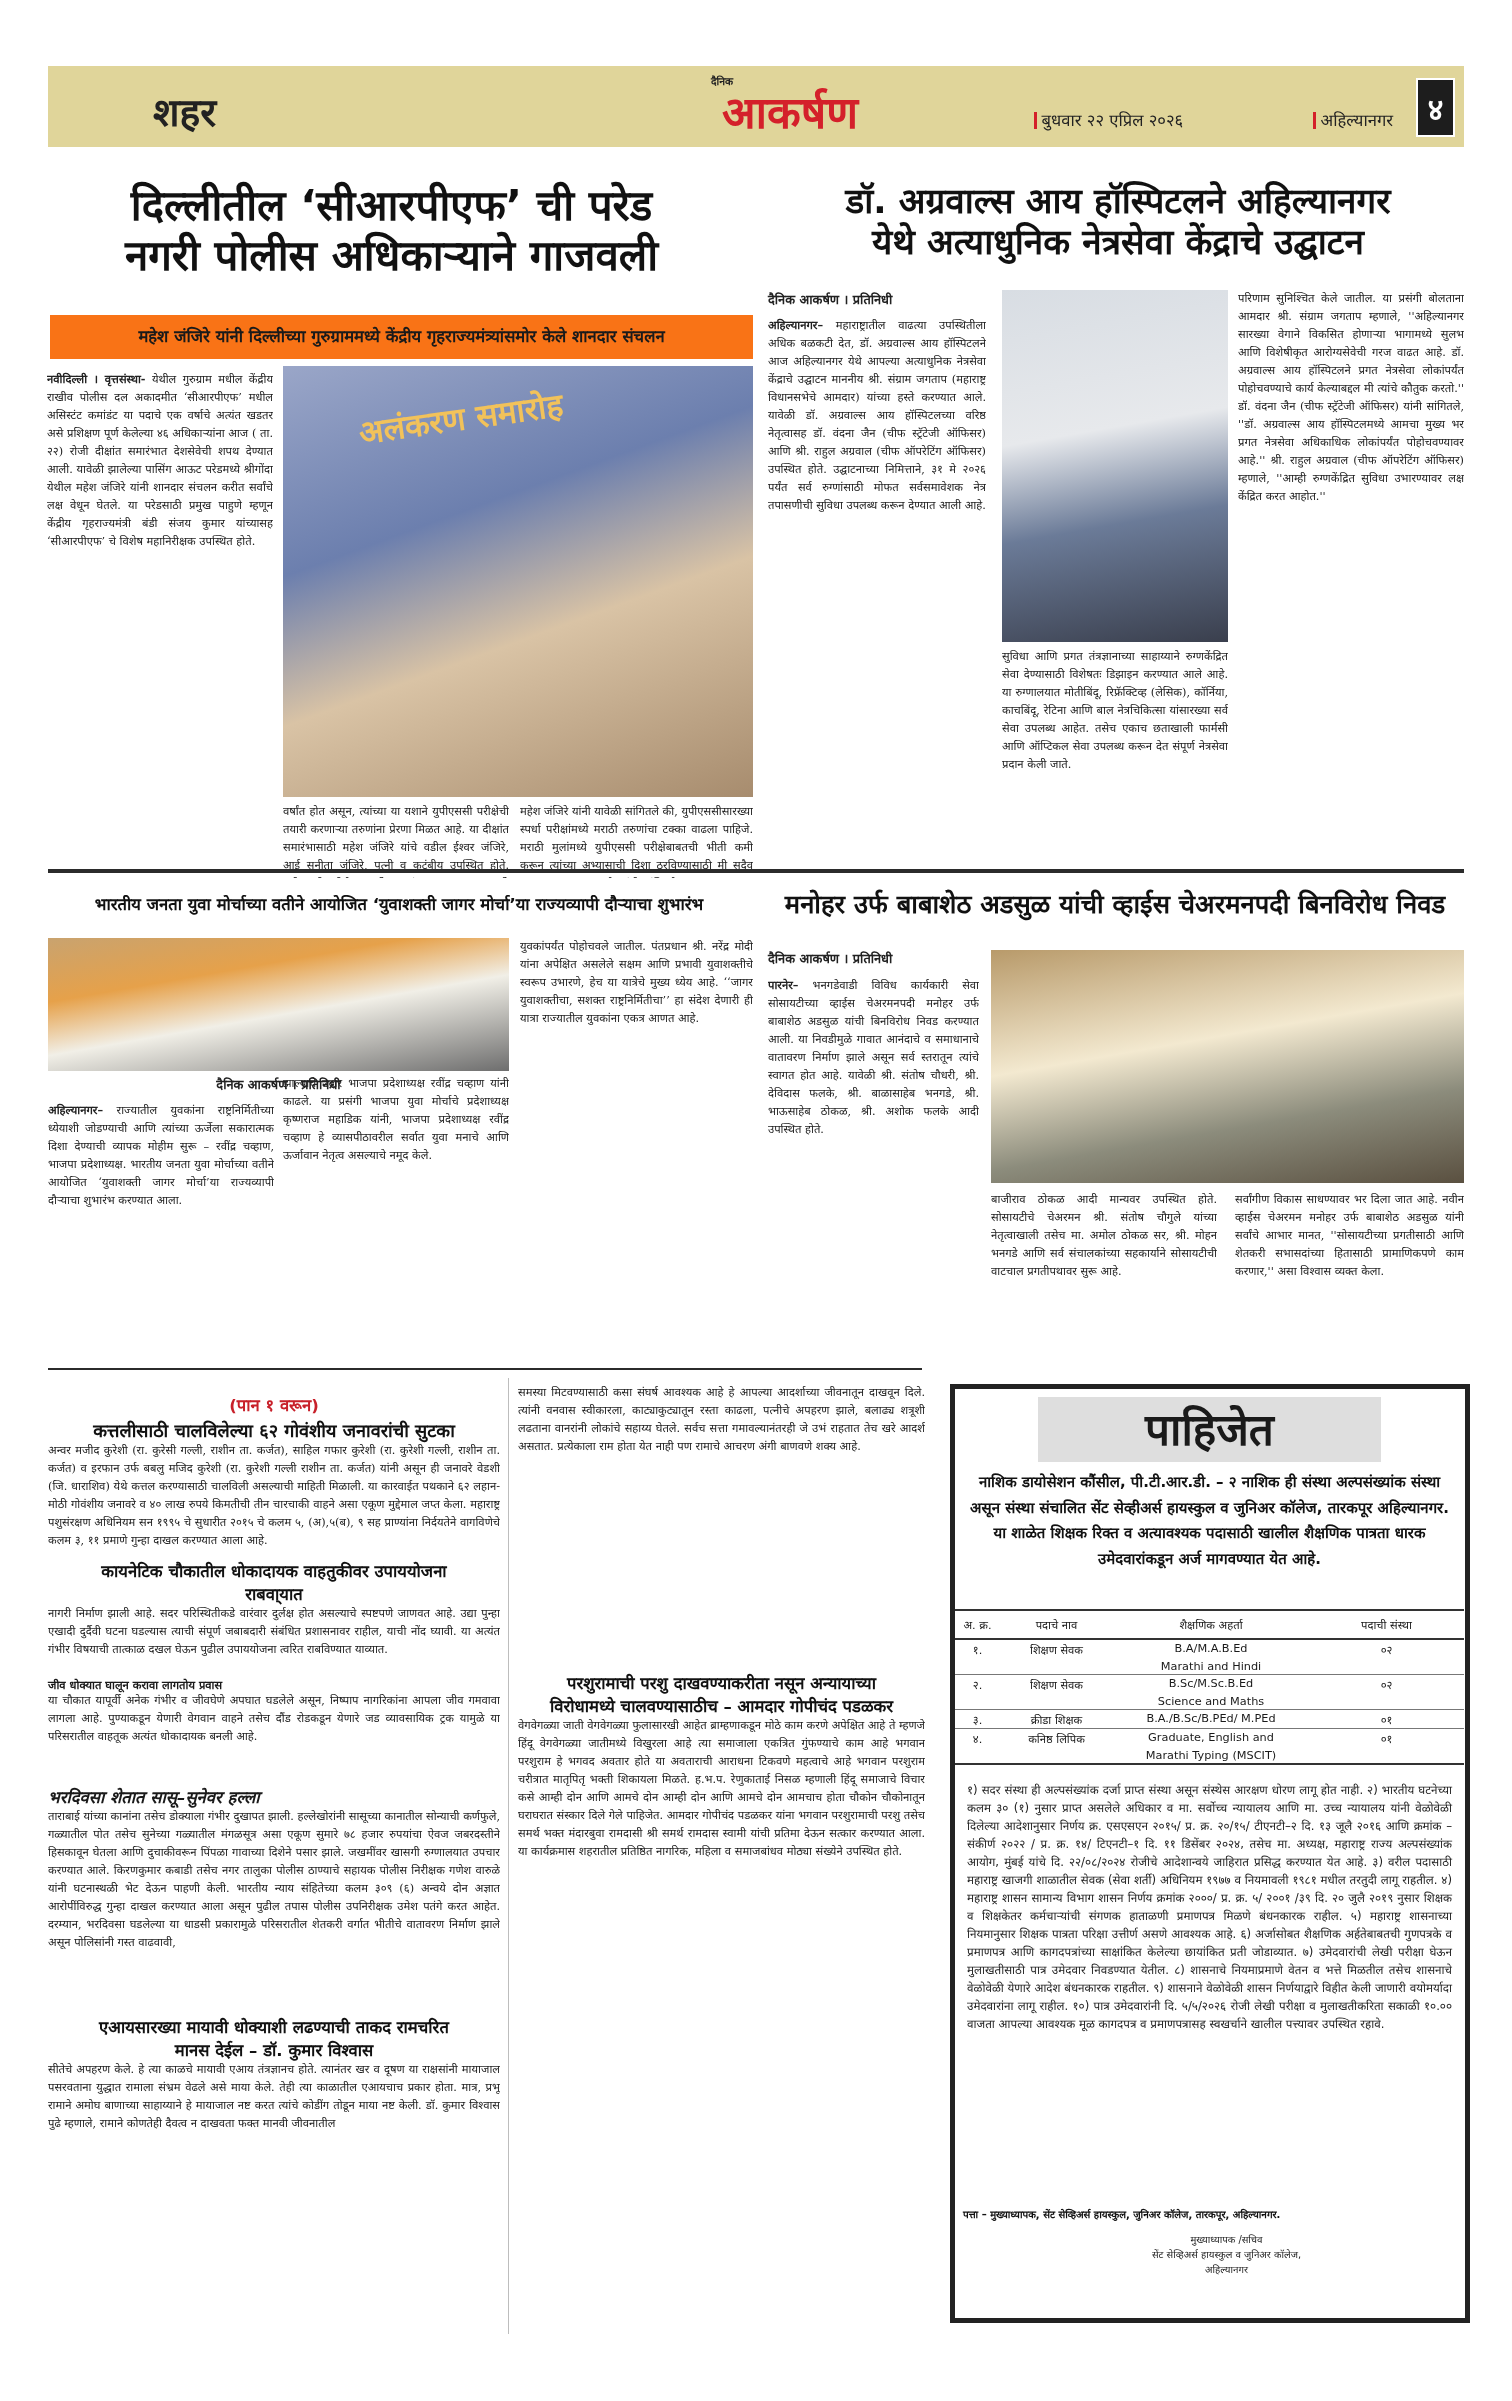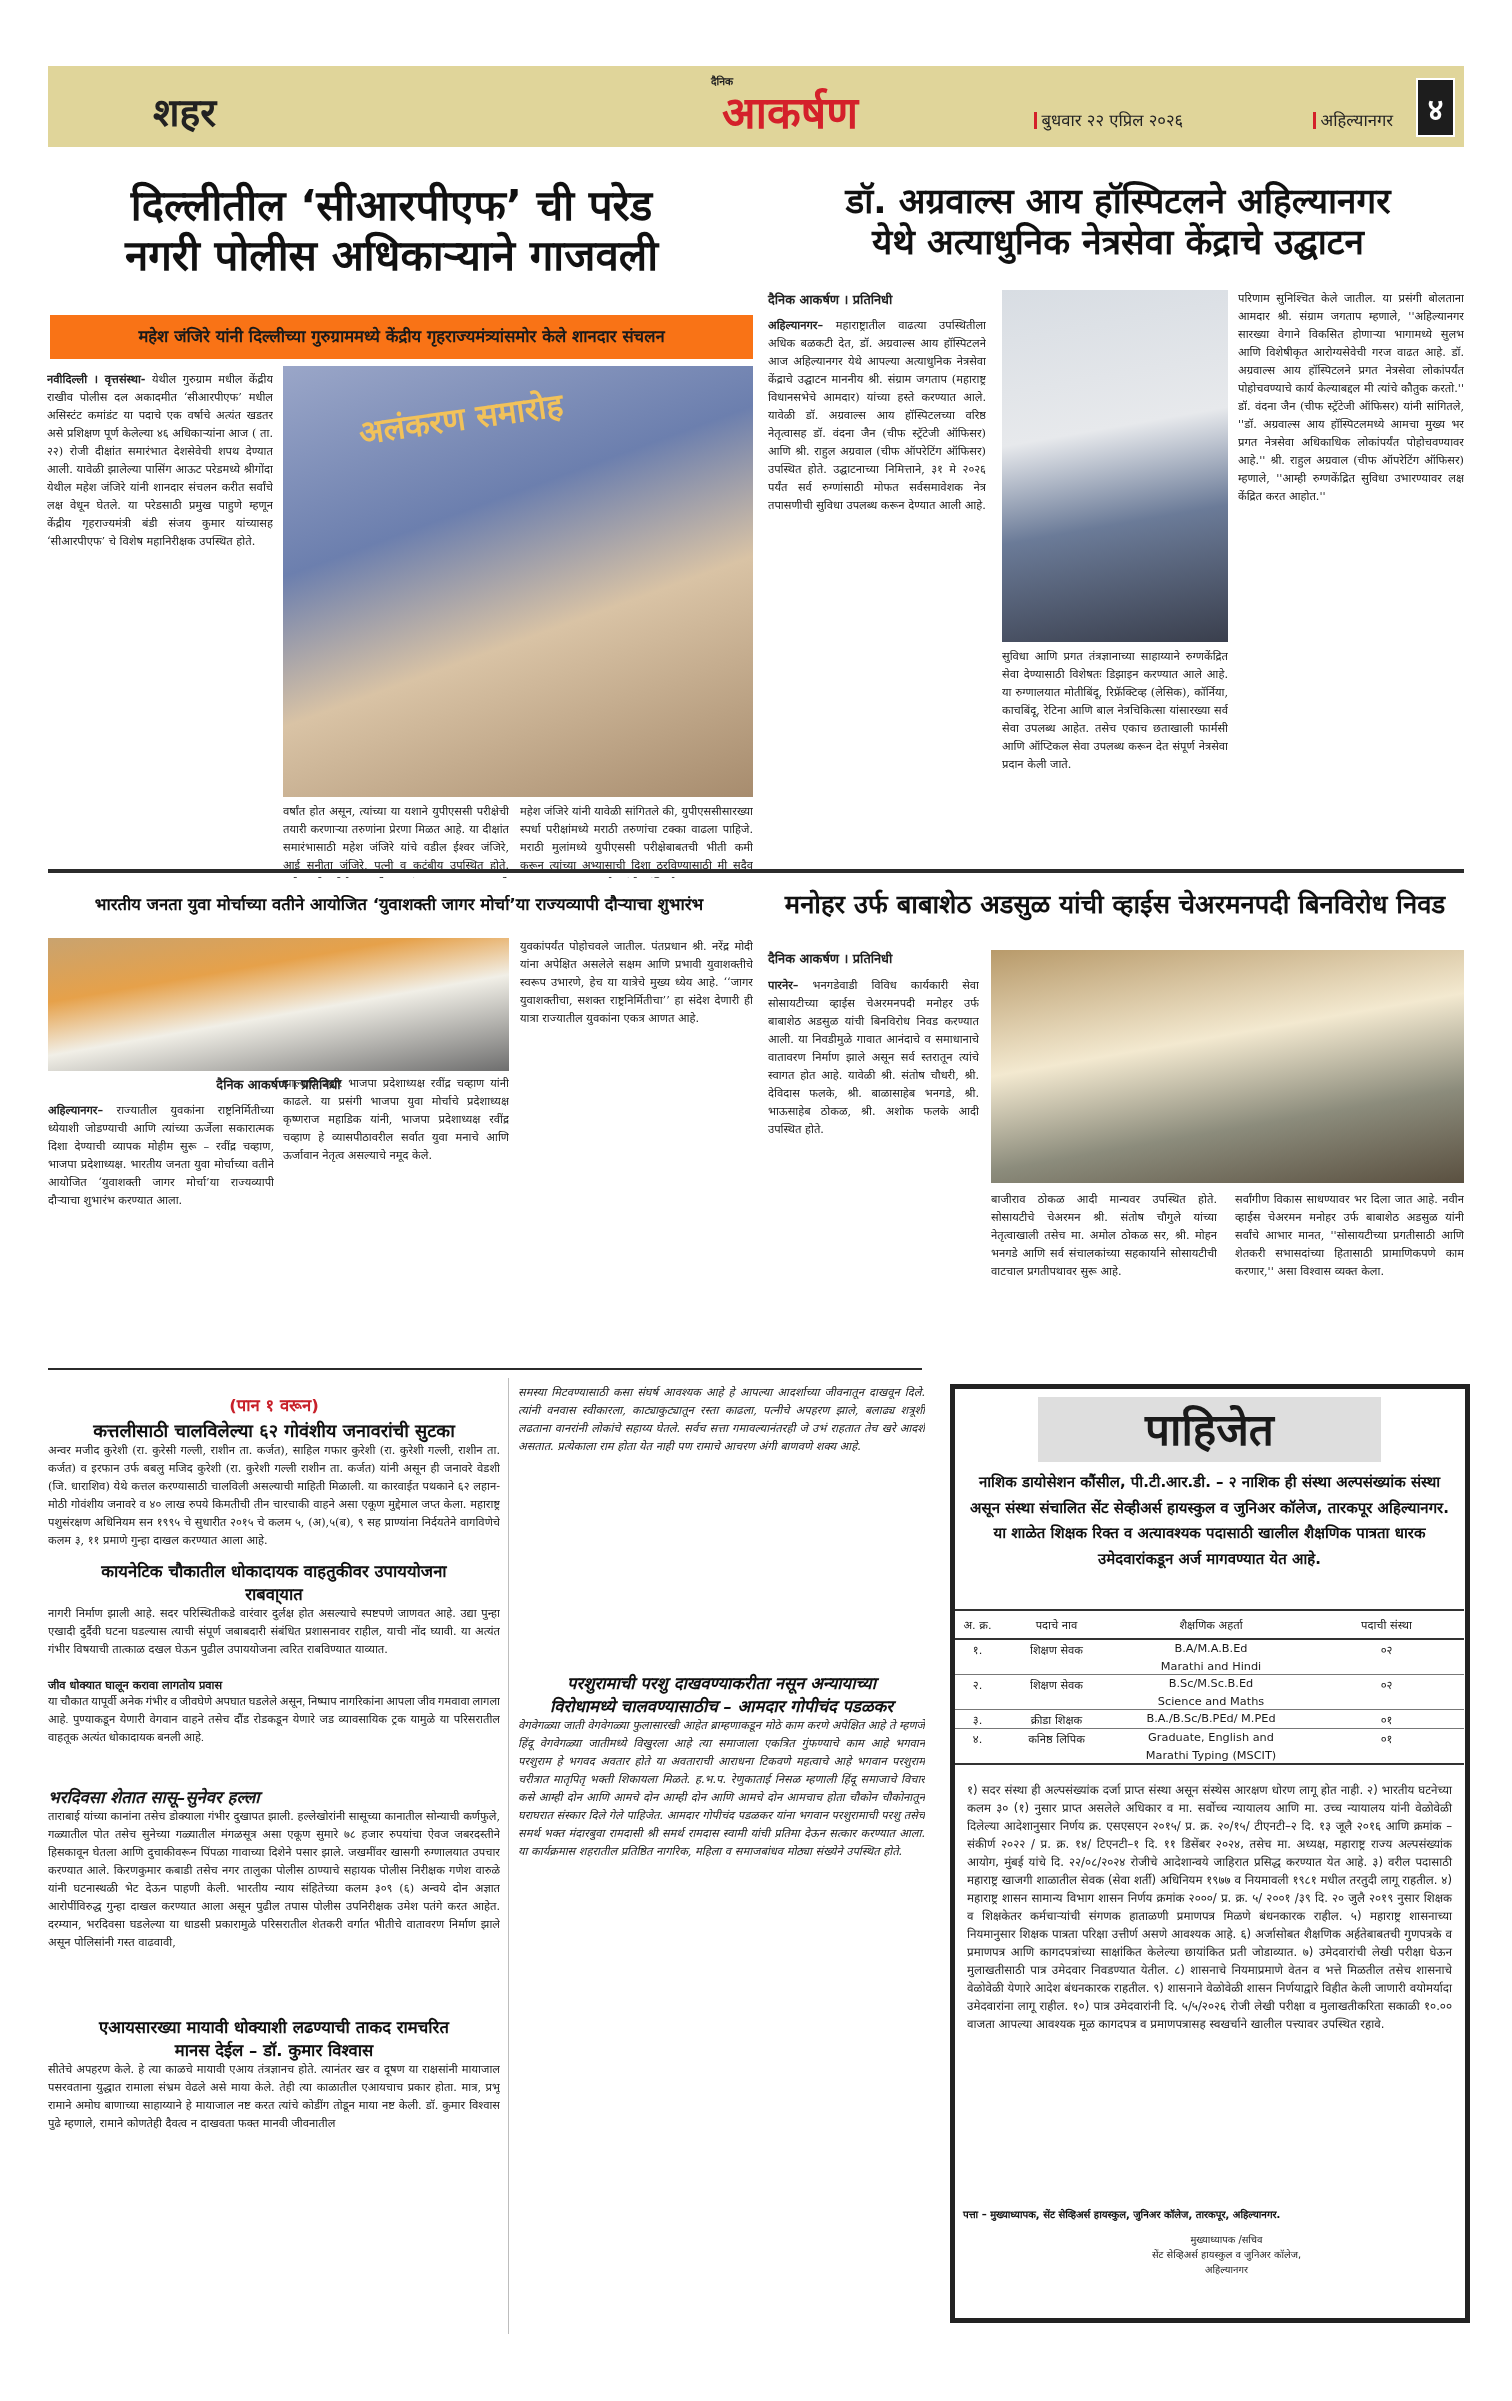--- a/index.html
+++ b/index.html
@@ -113,31 +113,31 @@
 <div class="rule" style="left:48px; top:1368px; width:874px; height:2.3px;"></div>
 
 <div class="abs" style="left:48px; top:1393px; width:452px;">
   <div class="sec-hl red" style="font-size:16.6px;">(पान १ वरून)</div>
   <div class="sec-hl" style="font-size:18px; margin-top:1.5px;">कत्तलीसाठी चालविलेल्या ६२ गोवंशीय जनावरांची सुटका</div>
   <div class="col-text" style="height:113px; overflow:hidden;">अन्वर मजीद कुरेशी (रा. कुरेसी गल्ली, राशीन ता. कर्जत), साहिल गफार कुरेशी (रा. कुरेशी गल्ली, राशीन ता. कर्जत) व इरफान उर्फ बबलु मजिद कुरेशी (रा. कुरेशी गल्ली राशीन ता. कर्जत) यांनी असून ही जनावरे वेडशी (जि. धाराशिव) येथे कत्तल करण्यासाठी चालविली असल्याची माहिती मिळाली. या कारवाईत पथकाने ६२ लहान-मोठी गोवंशीय जनावरे व ४० लाख रुपये किमतीची तीन चारचाकी वाहने असा एकूण मुद्देमाल जप्त केला. महाराष्ट्र पशुसंरक्षण अधिनियम सन १९९५ चे सुधारीत २०१५ चे कलम ५, (अ),५(ब), ९ सह प्राण्यांना निर्दयतेने वागविणेचे कलम ३, ११ प्रमाणे गुन्हा दाखल करण्यात आला आहे.</div>
   <div class="sec-hl" style="font-size:16.6px; margin-top:4.5px;">कायनेटिक चौकातील धोकादायक वाहतुकीवर उपाययोजना</div>
   <div class="sec-hl" style="font-size:16.6px;">राबवा्यात</div>
   <div class="col-text" style="height:72px; overflow:hidden;">नागरी निर्माण झाली आहे. सदर परिस्थितीकडे वारंवार दुर्लक्ष होत असल्याचे स्पष्टपणे जाणवत आहे. उद्या पुन्हा एखादी दुर्दैवी घटना घडल्यास त्याची संपूर्ण जबाबदारी संबंधित प्रशासनावर राहील, याची नोंद घ्यावी. या अत्यंत गंभीर विषयाची तात्काळ दखल घेऊन पुढील उपाययोजना त्वरित राबविण्यात याव्यात.</div>
   <div style="font-size:11.3px; font-weight:bold;">जीव धोक्यात घालून करावा लागतोय प्रवास</div>
-  <div class="col-text" style="height:90px; overflow:hidden;font-family:Liberation Serif, serif;">या चौकात यापूर्वी अनेक गंभीर व जीवघेणे अपघात घडलेले असून, निष्पाप नागरिकांना आपला जीव गमवावा लागला आहे. पुण्याकडून येणारी वेगवान वाहने तसेच दौंड रोडकडून येणारे जड व्यावसायिक ट्रक यामुळे या परिसरातील वाहतूक अत्यंत धोकादायक बनली आहे.</div>
+  <div class="col-text" style="height:90px; overflow:hidden;">या चौकात यापूर्वी अनेक गंभीर व जीवघेणे अपघात घडलेले असून, निष्पाप नागरिकांना आपला जीव गमवावा लागला आहे. पुण्याकडून येणारी वेगवान वाहने तसेच दौंड रोडकडून येणारे जड व्यावसायिक ट्रक यामुळे या परिसरातील वाहतूक अत्यंत धोकादायक बनली आहे.</div>
   <div style="font-size:16.6px; font-weight:bold; margin-top:3px;font-style:italic;">भरदिवसा शेतात सासू–सुनेवर हल्ला</div>
   <div class="col-text" style="height:202px; overflow:hidden;">ताराबाई यांच्या कानांना तसेच डोक्याला गंभीर दुखापत झाली. हल्लेखोरांनी सासूच्या कानातील सोन्याची कर्णफुले, गळ्यातील पोत तसेच सुनेच्या गळ्यातील मंगळसूत्र असा एकूण सुमारे ७८ हजार रुपयांचा ऐवज जबरदस्तीने हिसकावून घेतला आणि दुचाकीवरून पिंपळा गावाच्या दिशेने पसार झाले. जखमींवर खासगी रुग्णालयात उपचार करण्यात आले. किरणकुमार कबाडी तसेच नगर तालुका पोलीस ठाण्याचे सहायक पोलीस निरीक्षक गणेश वारुळे यांनी घटनास्थळी भेट देऊन पाहणी केली. भारतीय न्याय संहितेच्या कलम ३०९ (६) अन्वये दोन अज्ञात आरोपींविरुद्ध गुन्हा दाखल करण्यात आला असून पुढील तपास पोलीस उपनिरीक्षक उमेश पतंगे करत आहेत. दरम्यान, भरदिवसा घडलेल्या या धाडसी प्रकारामुळे परिसरातील शेतकरी वर्गात भीतीचे वातावरण निर्माण झाले असून पोलिसांनी गस्त वाढवावी,</div>
   <div class="sec-hl" style="font-size:16.6px; margin-top:4.5px;">एआयसारख्या मायावी धोक्याशी लढण्याची ताकद रामचरित</div>
   <div class="sec-hl" style="font-size:16.6px;">मानस देईल – डॉ. कुमार विश्वास</div>
   <div class="col-text" style="height:113px; overflow:hidden;">सीतेचे अपहरण केले. हे त्या काळचे मायावी एआय तंत्रज्ञानच होते. त्यानंतर खर व दूषण या राक्षसांनी मायाजाल पसरवताना युद्धात रामाला संभ्रम वेढले असे माया केले. तेही त्या काळातील एआयचाच प्रकार होता. मात्र, प्रभू रामाने अमोघ बाणाच्या साहाय्याने हे मायाजाल नष्ट करत त्यांचे कोडींग तोडून माया नष्ट केली. डॉ. कुमार विश्वास पुढे म्हणाले, रामाने कोणतेही दैवत्व न दाखवता फक्त मानवी जीवनातील</div>
 </div>
 
 <div class="vrule" style="left:508px; top:1378px; height:956px;"></div>
 
-<div class="abs" style="left:518px; top:1384px; width:407px;font-style:italic;">
+<div class="abs" style="left:518px; top:1384px; width:407px;">
   <div class="col-text" style="height:279px; overflow:hidden;">समस्या मिटवण्यासाठी कसा संघर्ष आवश्यक आहे हे आपल्या आदर्शाच्या जीवनातून दाखवून दिले. त्यांनी वनवास स्वीकारला, काट्याकुट्यातून रस्ता काढला, पत्नीचे अपहरण झाले, बलाढ्य शत्रूशी लढताना वानरांनी लोकांचे सहाय्य घेतले. सर्वच सत्ता गमावल्यानंतरही जे उभं राहतात तेच खरे आदर्श असतात. प्रत्येकाला राम होता येत नाही पण रामाचे आचरण अंगी बाणवणे शक्य आहे.</div>
   <div class="sec-hl" style="font-size:16.6px; margin-top:7.5px;">परशुरामाची परशु दाखवण्याकरीता नसून अन्यायाच्या</div>
   <div class="sec-hl" style="font-size:16.6px;">विरोधामध्ये चालवण्यासाठीच  – आमदार गोपीचंद पडळकर</div>
   <div class="col-text" style="height:602px; overflow:hidden;">वेगवेगळ्या जाती वेगवेगळ्या फुलासारखी आहेत ब्राम्हणाकडून मोठे काम करणे अपेक्षित आहे ते म्हणजे हिंदू वेगवेगळ्या जातीमध्ये विखुरला आहे त्या समाजाला एकत्रित गुंफण्याचे काम आहे भगवान परशुराम हे भगवद अवतार होते या अवताराची आराधना टिकवणे महत्वाचे आहे भगवान परशुराम चरीत्रात मातृपितृ भक्ती शिकायला मिळते. ह.भ.प. रेणुकाताई निसळ म्हणाली हिंदू समाजाचे विचार कसे आम्ही दोन आणि आमचे दोन आम्ही दोन आणि आमचे दोन आमचाच होता चौकोन चौकोनातून घराघरात संस्कार दिले गेले पाहिजेत. आमदार गोपीचंद पडळकर यांना भगवान परशुरामाची परशु तसेच समर्थ भक्त मंदारबुवा रामदासी श्री समर्थ रामदास स्वामी यांची प्रतिमा देऊन सत्कार करण्यात आला. या कार्यक्रमास शहरातील प्रतिष्ठित नागरिक, महिला व समाजबांधव मोठ्या संख्येने उपस्थित होते.</div>
 </div>
 
 <div class="ad">
   <div class="ad-title">पाहिजेत</div>
   <div class="ad-intro">नाशिक डायोसेशन कौंसील, पी.टी.आर.डी. – २ नाशिक ही संस्था अल्पसंख्यांक संस्था असून संस्था संचालित सेंट सेव्हीअर्स हायस्कुल व जुनिअर कॉलेज, तारकपूर अहिल्यानगर. या शाळेत शिक्षक रिक्त व अत्यावश्यक पदासाठी खालील शैक्षणिक पात्रता धारक उमेदवारांकडून अर्ज मागवण्यात येत आहे.</div>
   <table class="ad-table">

